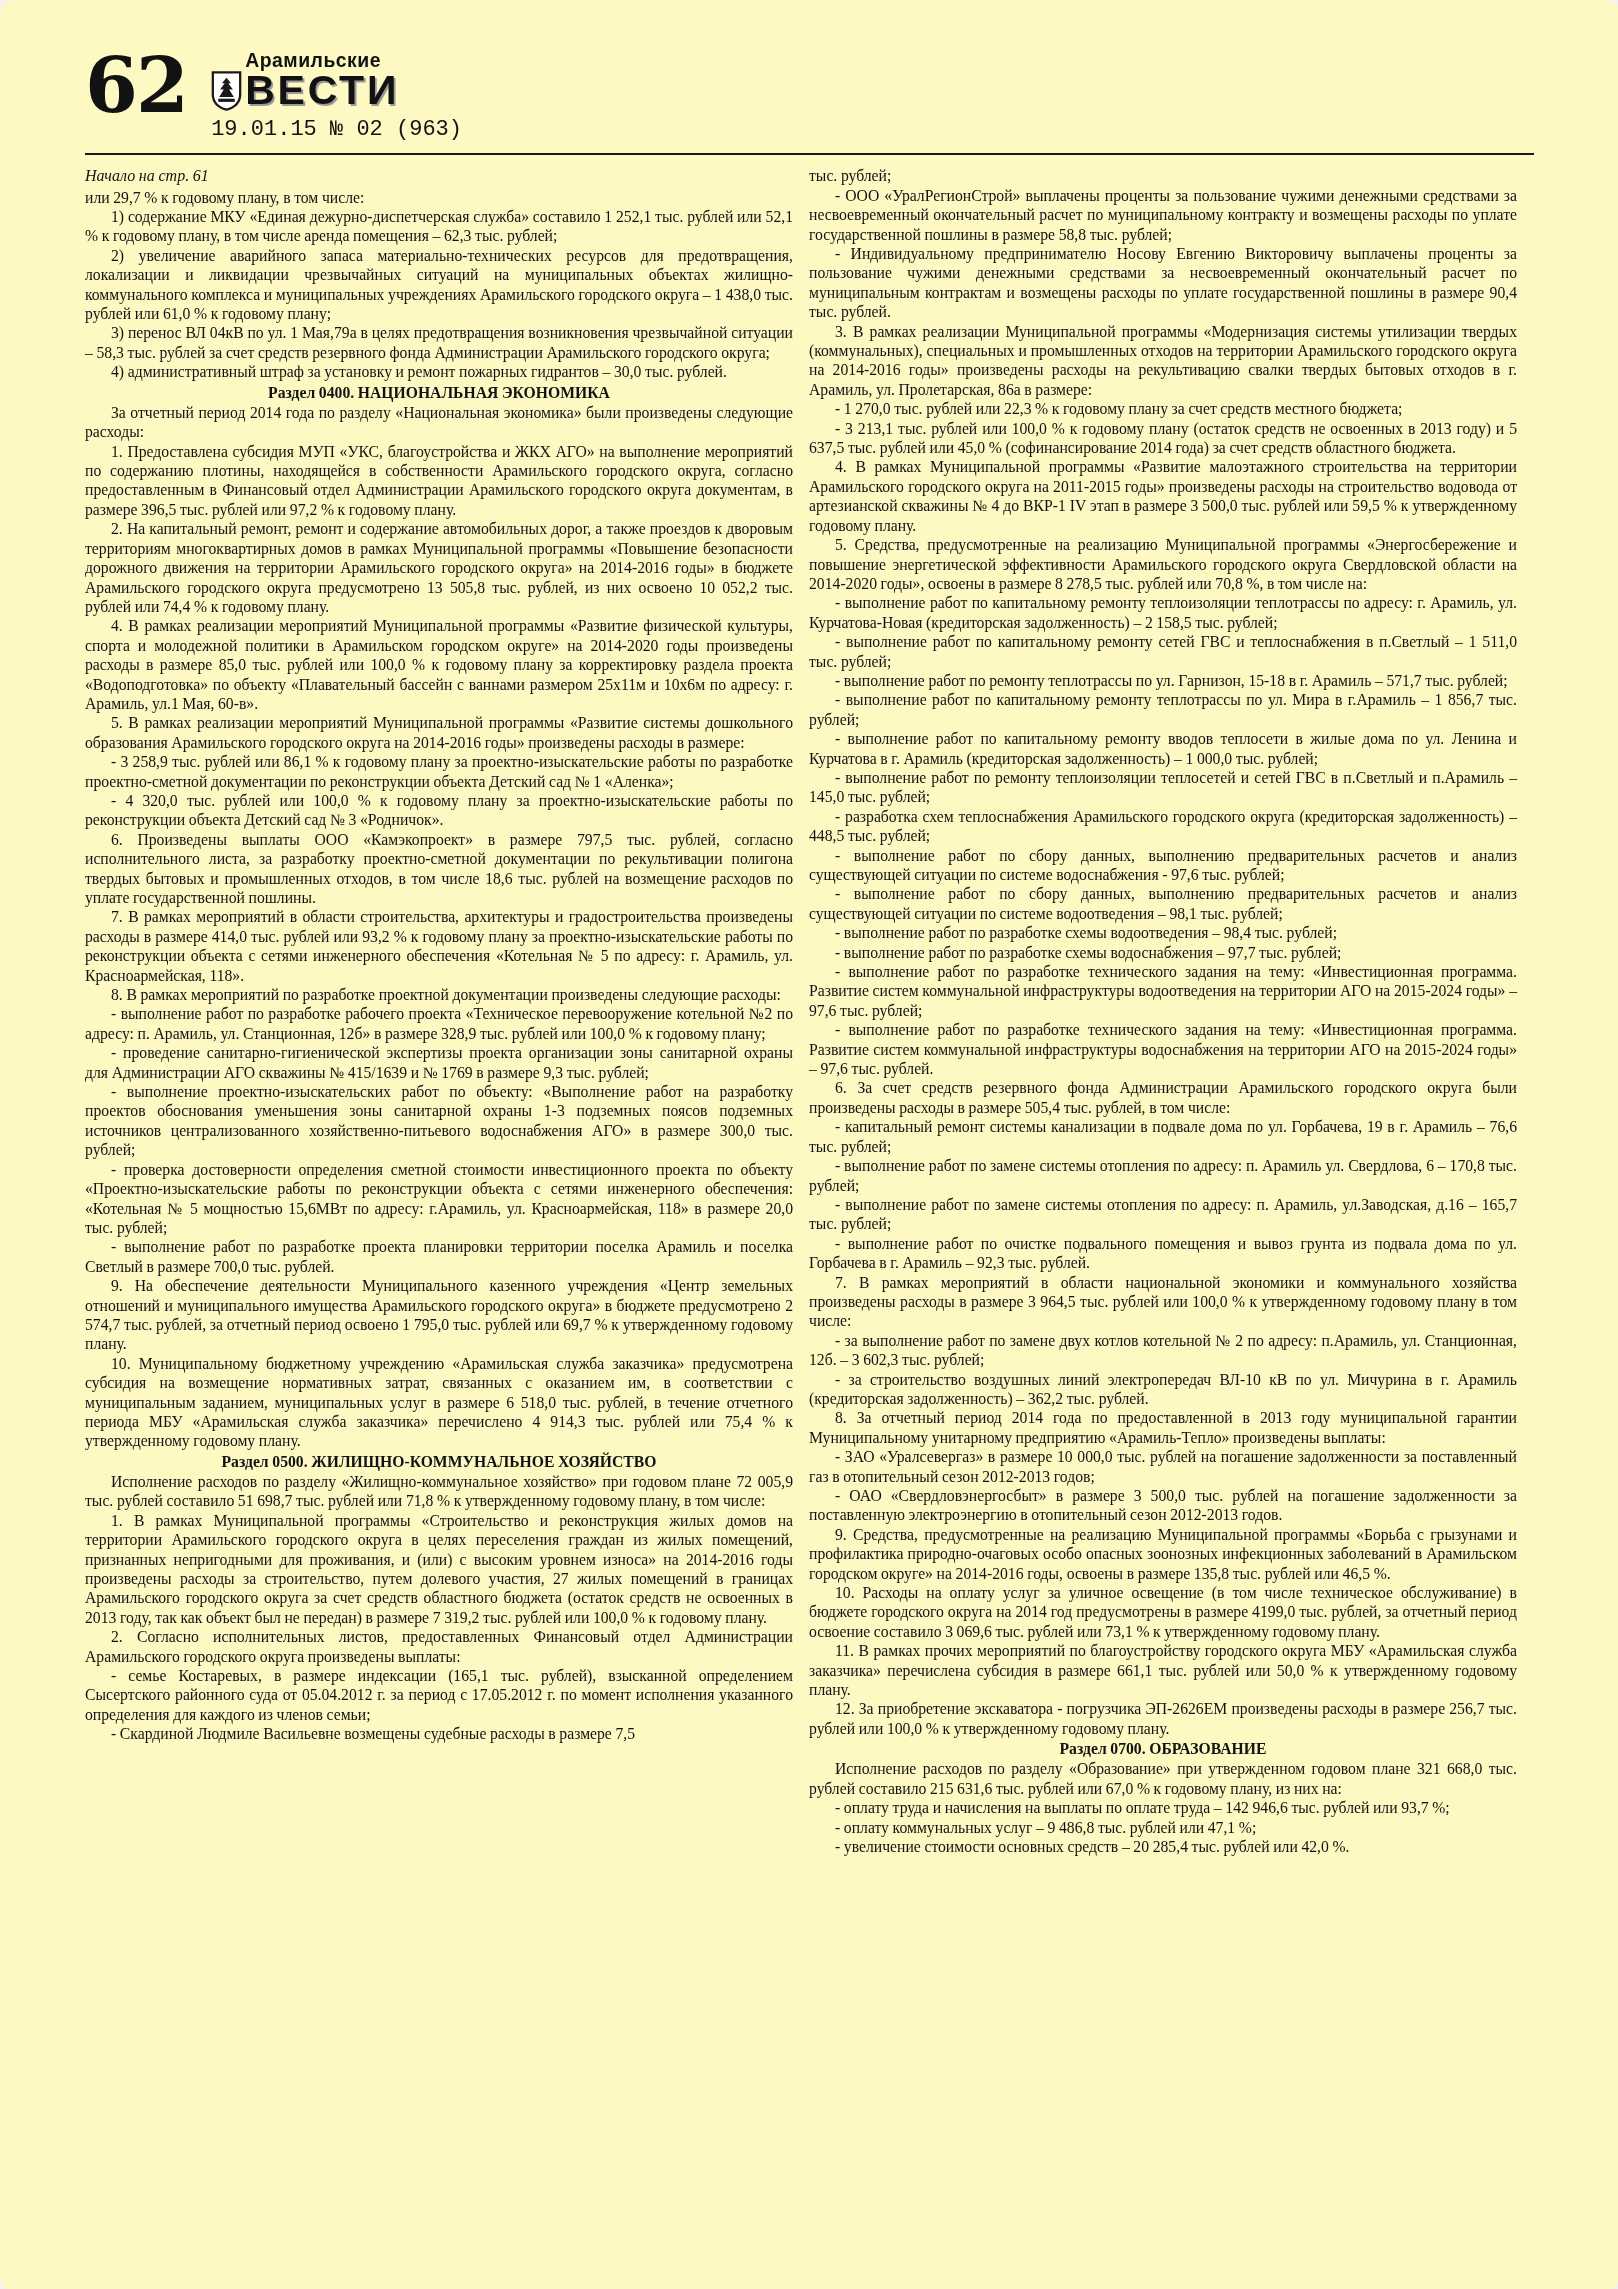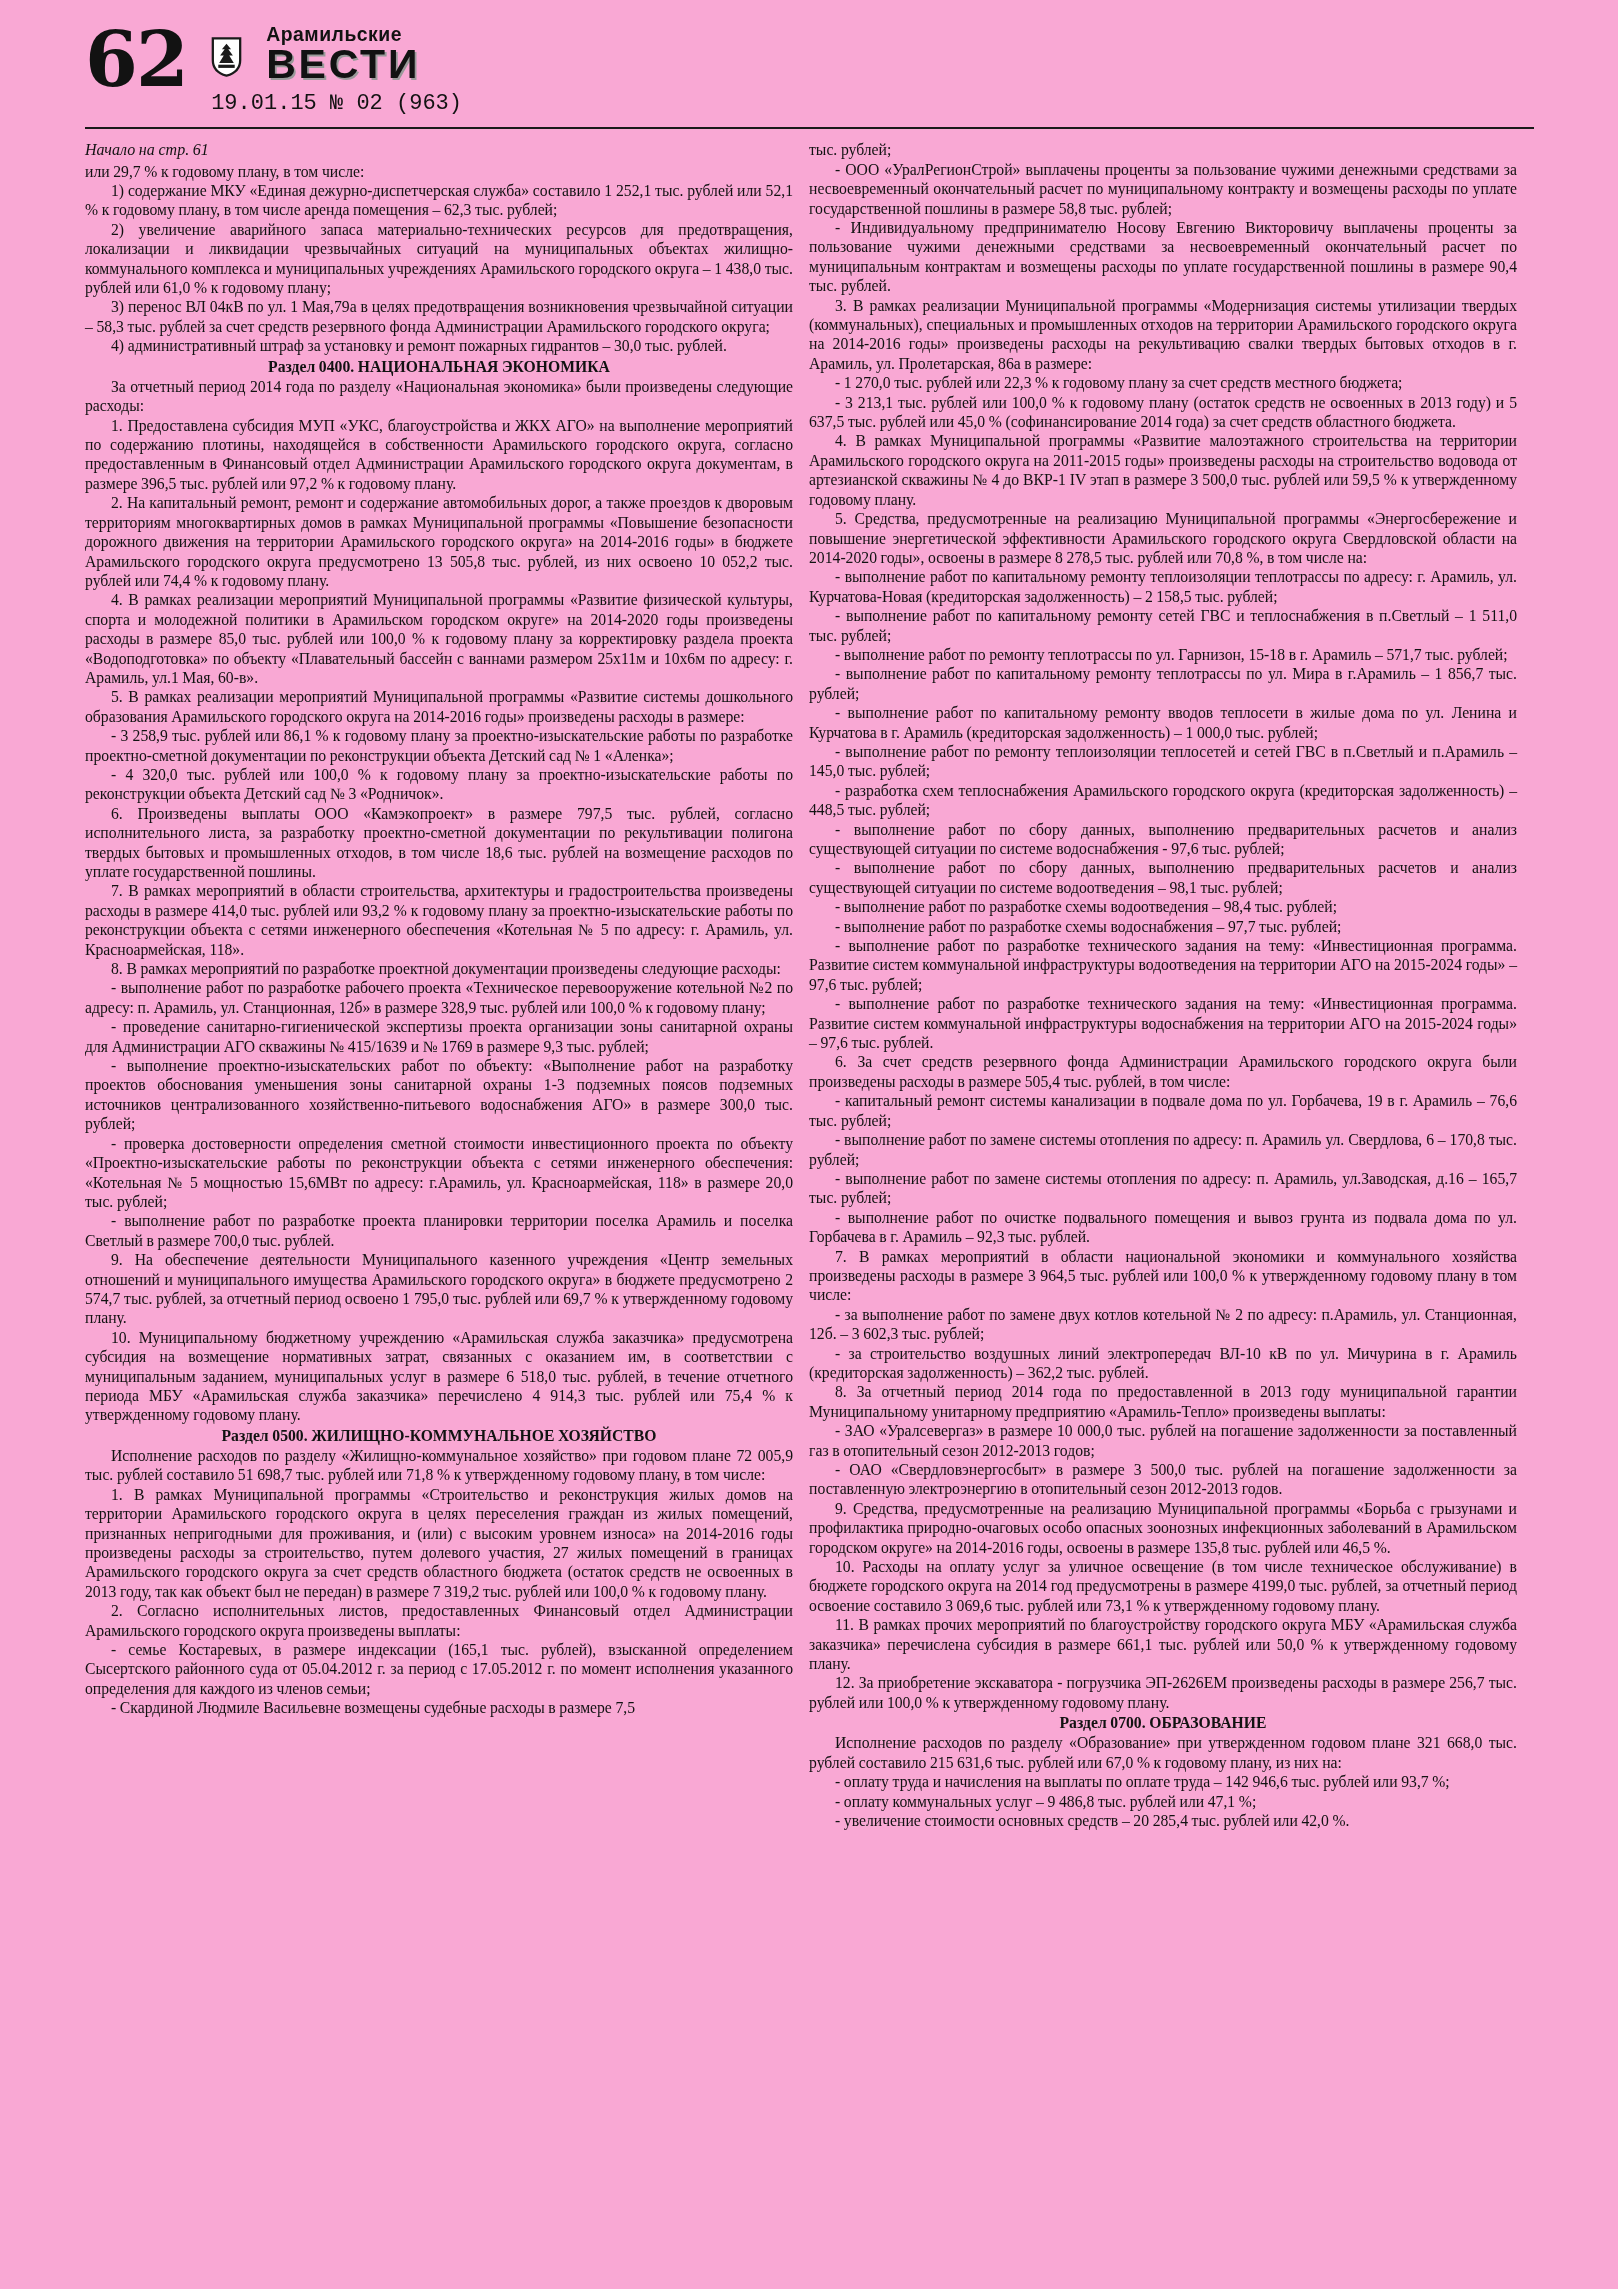--- a/index.html
+++ b/index.html
@@ -4,33 +4,34 @@
 <style>
   * { margin: 0; padding: 0; box-sizing: border-box; }
   html, body { background: #f2f2ee; }
   body {
     width: 1619px; min-height: 2290px;
     font-family: "Liberation Serif", serif;
     color: #121212;
   }
   .page {
     width: 1619px; min-height: 2290px;
-    background: #f9a8d4;
-    padding: 24px 85px 37px 85px;
+    background: #fef9c3;
+    padding: 50px 85px 37px 85px;
+    border-radius: 13px;
   }
   
   .header { display: flex; align-items: flex-start; gap: 24px; height: 96px; }
   .page-number {
     font-family: "DejaVu Serif", serif;
     font-weight: bold;
     font-size: 76px; line-height: 0.95;
     letter-spacing: -1.8px;
   }
   .masthead { display: flex; flex-direction: column; }
-  .masthead-row { display: flex; align-items: center; gap: 24px; }
+  .masthead-row { display: flex; align-items: flex-end; gap: 3px; }
   .coat {
     width: 31px; height: 41px; display: inline-block; flex: 0 0 auto; margin-top: 3.7px;
   }
   .masthead-text { display: flex; flex-direction: column; }
   .masthead-sub {
     font-family: "Liberation Sans", sans-serif;
     font-weight: bold; font-size: 19.4px; line-height: 1.05; letter-spacing: 0.5px;
   }
   .masthead-title {
     font-family: "Liberation Sans", sans-serif;

